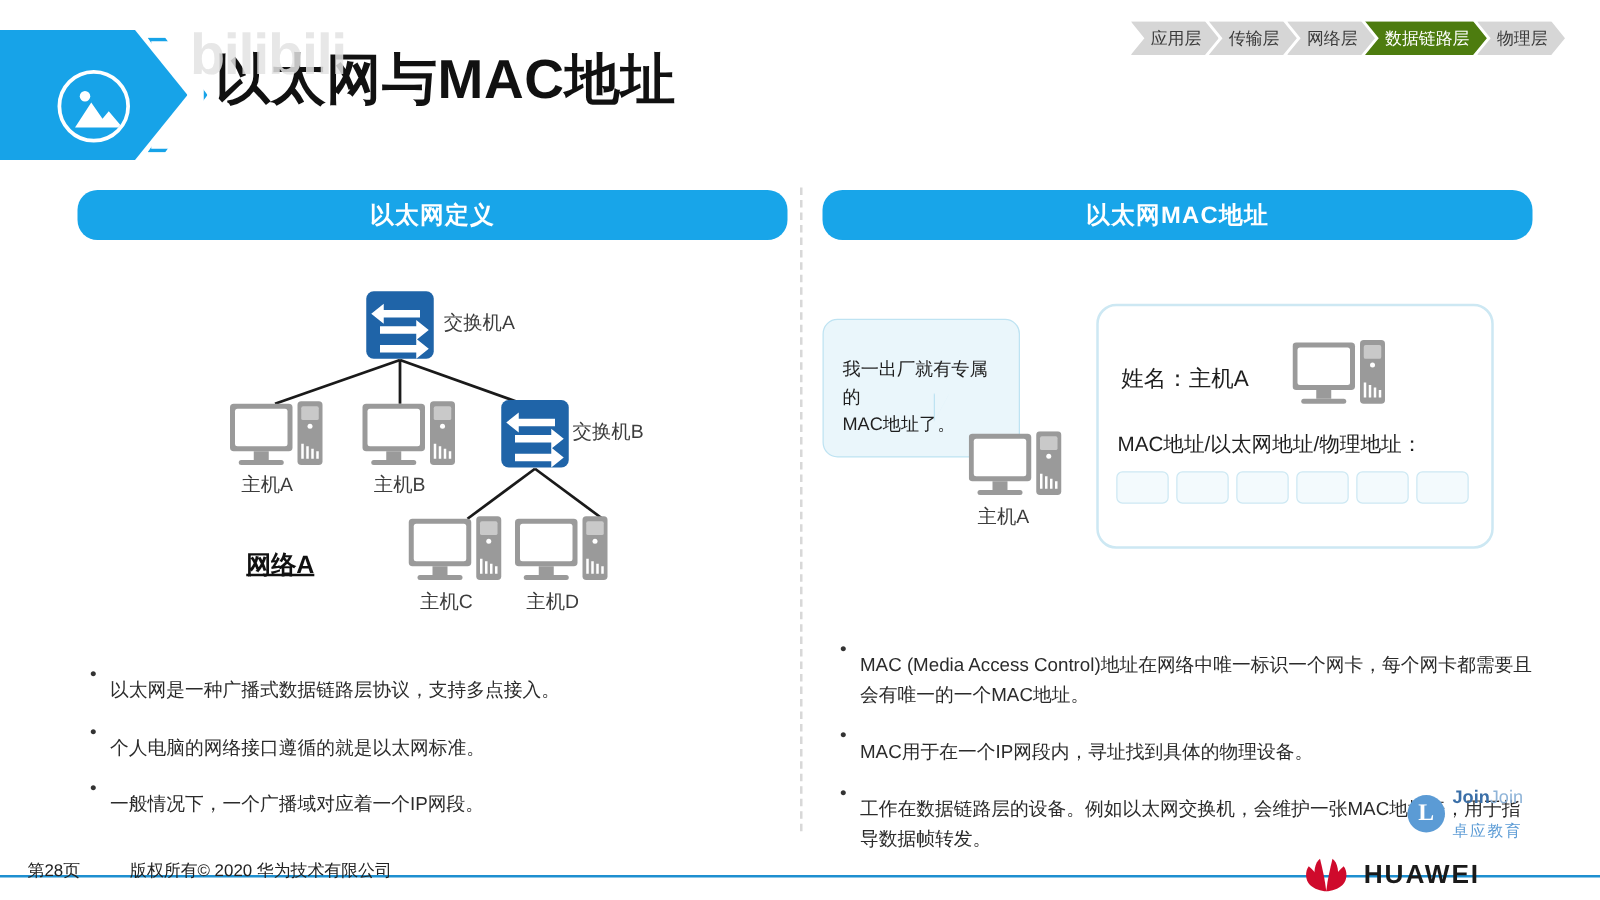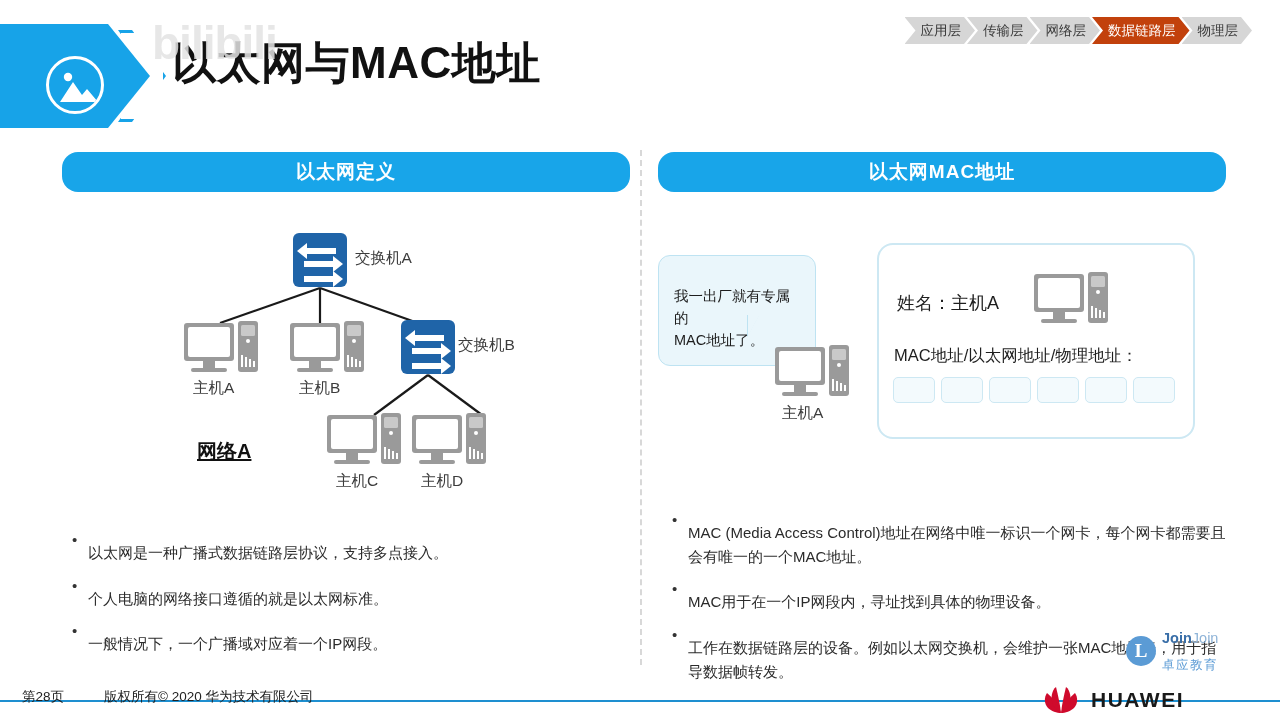--- a/index.html
+++ b/index.html
@@ -66,21 +66,21 @@
   .bc-step {
     position: relative; height: 27px;
     display: flex; align-items: center; justify-content: center;
     padding: 0 14px 0 16px;
     font-size: 13.5px; color: #3A3A3A;
     background: #D6D6D6;
     clip-path: polygon(0 0, calc(100% - 11px) 0, 100% 50%, calc(100% - 11px) 100%, 0 100%, 11px 50%);
     margin-left: -8px; white-space: nowrap;
   }
   .bc-step:first-child { margin-left: 0; }
-  .bc-step.active { background: #c2410c; color: #ffffff; z-index: 3; }
+  .bc-step.active { background: #4d7c0f; color: #ffffff; z-index: 3; }
 
   
   .panel-header {
     position: absolute; height: 40px;
     background: #18A5E9; border-radius: 16px;
     display: flex; align-items: center; justify-content: center;
     color: #ffffff; font-size: 19px; font-weight: bold; letter-spacing: 1px;
   }
   #hdr-left  { left: 62px;  top: 152px; width: 568px; }
   #hdr-right { left: 658px; top: 152px; width: 568px; }

